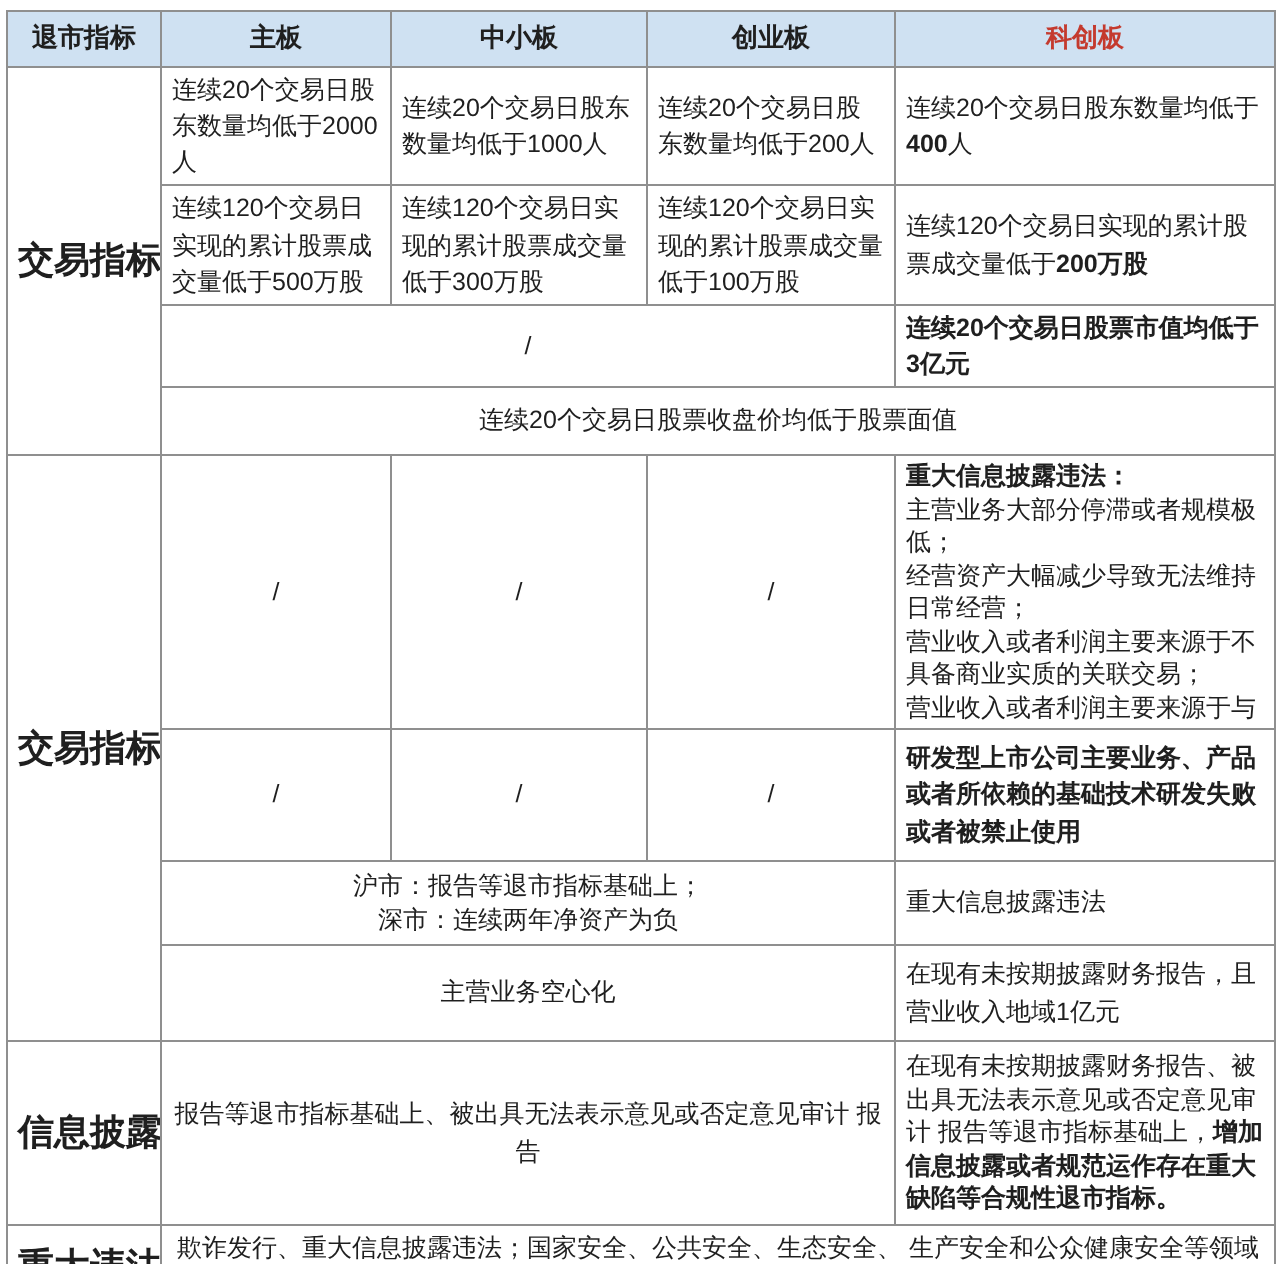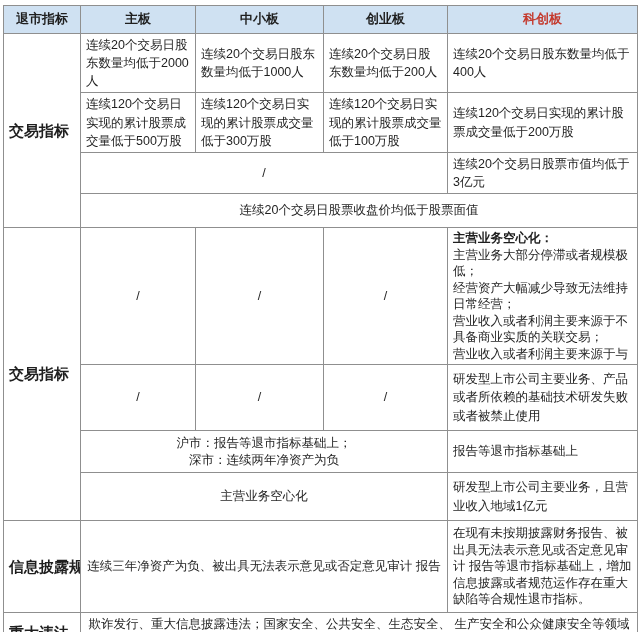--- a/index.html
+++ b/index.html
@@ -30,29 +30,29 @@
   }
   tr.head td{
     background:var(--header-bg);
     text-align:center;
     font-weight:bold;
     font-size:13px;
     padding:4px 2px;
   }
   td.red{color:var(--accent-red);}
   td.lbl{
-    text-align:left;
+    text-align:center;
     font-weight:bold;
-    font-size:15px;
+    font-size:18px;
     word-break:keep-all;
   }
   td.ctr{text-align:center;}
   .pre{white-space:pre-line;line-height:1.32;}
   td.tight{line-height:1.32;}
-  b{font-weight:normal;}
+  b{font-weight:bold;}
   .bhead{font-weight:bold;display:block;}
 </style>
 </head>
 <body>
 
 <div class="page">
   <table>
     <colgroup>
       <col style="width:77px">
         <col style="width:115px">
@@ -91,47 +91,47 @@
 
       <tr style="height:34px">
         <td class="ctr" colspan="4">连续20个交易日股票收盘价均低于股票面值</td>
       </tr>
 
       <tr style="height:128px">
         <td class="lbl" rowspan="4">交易指标</td>
         <td class="ctr">/</td>
         <td class="ctr">/</td>
         <td class="ctr">/</td>
-        <td class="tight"><span class="bhead">主营业务空心化：</span><span class="pre">主营业务大部分停滞或者规模极低；
+        <td class="tight"><span class="bhead">重大信息披露违法：</span><span class="pre">主营业务大部分停滞或者规模极低；
 经营资产大幅减少导致无法维持日常经营；
 营业收入或者利润主要来源于不具备商业实质的关联交易；
 营业收入或者利润主要来源于与</span></td>
       </tr>
 
       <tr style="height:66px">
         <td class="ctr">/</td>
         <td class="ctr">/</td>
         <td class="ctr">/</td>
         <td><b>研发型上市公司主要业务、产品或者所依赖的基础技术研发失败或者被禁止使用</b></td>
       </tr>
 
       <tr style="height:42px">
         <td class="ctr pre" colspan="3">沪市：报告等退市指标基础上；
 深市：连续两年净资产为负</td>
-        <td>报告等退市指标基础上</td>
+        <td>重大信息披露违法</td>
       </tr>
 
       <tr style="height:48px">
         <td class="ctr" colspan="3">主营业务空心化</td>
-        <td>研发型上市公司主要业务，且营业收入地域1亿元</td>
+        <td>在现有未按期披露财务报告，且营业收入地域1亿元</td>
       </tr>
 
       <tr style="height:92px">
         <td class="lbl">信息披露规范</td>
-        <td class="ctr" colspan="3">连续三年净资产为负、被出具无法表示意见或否定意见审计 报告</td>
+        <td class="ctr" colspan="3">报告等退市指标基础上、被出具无法表示意见或否定意见审计 报告</td>
         <td class="tight"><span>在现有未按期披露财务报告、被出具无法表示意见或否定意见审计 报告等退市指标基础上，</span><b>增加信息披露或者规范运作存在重大缺陷等合规性退市指标。</b></td>
       </tr>
 
       <tr style="height:40px">
         <td class="lbl">重大违法</td>
         <td class="ctr" colspan="4">欺诈发行、重大信息披露违法；国家安全、公共安全、生态安全、 生产安全和公众健康安全等领域重大违法</td>
       </tr>
     </tbody>
   </table>
 </div>

